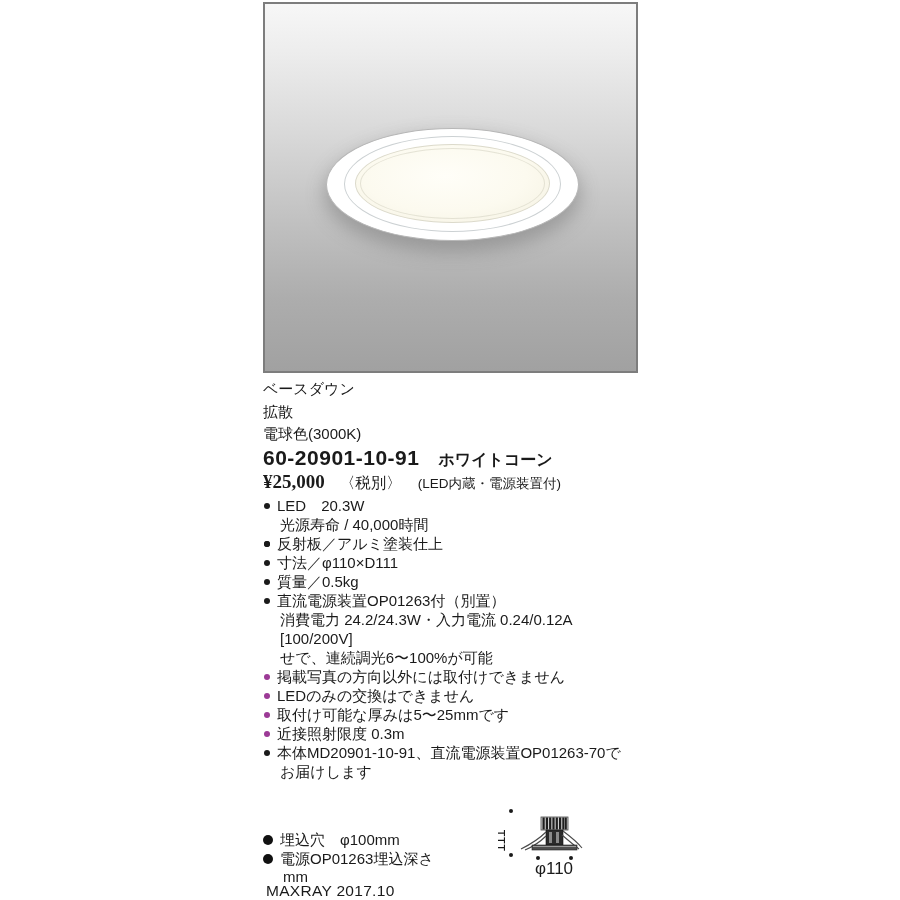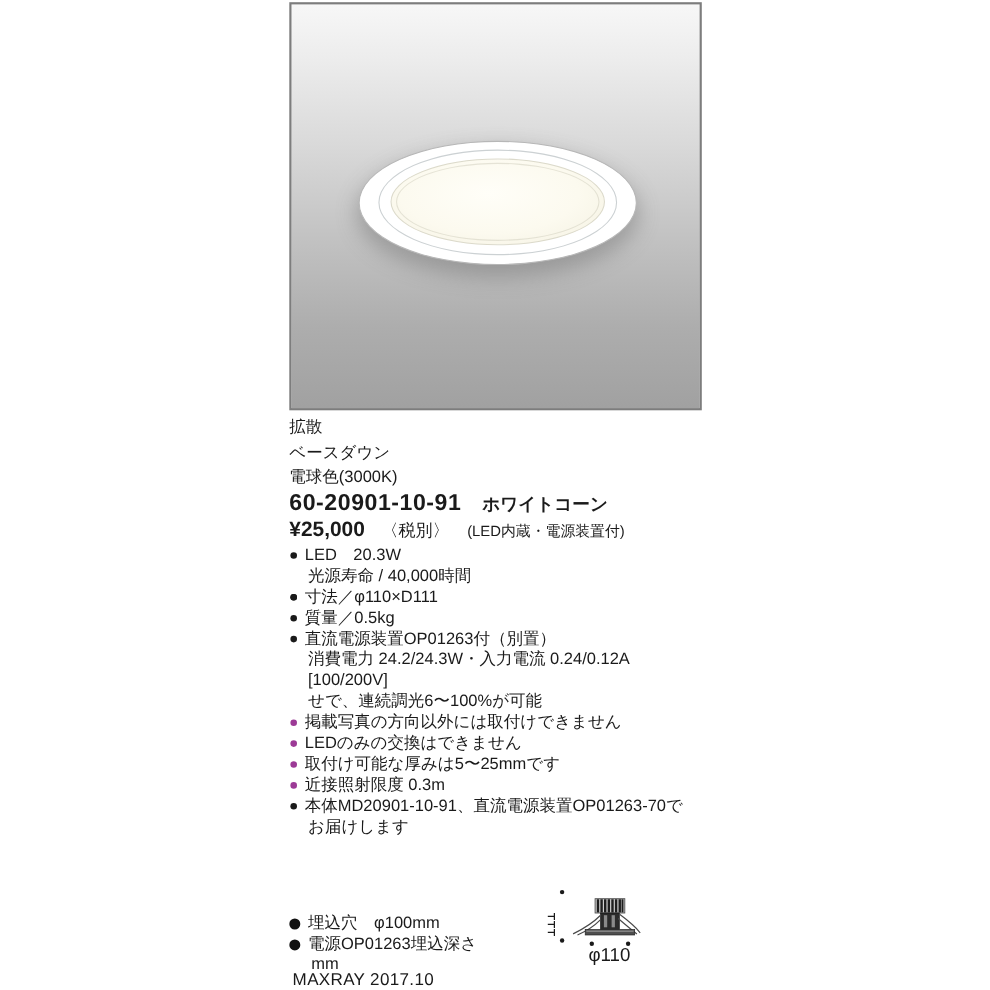--- a/index.html
+++ b/index.html
@@ -34,21 +34,21 @@
     position:absolute;left:4px;right:4px;top:3px;bottom:3px;
     border-radius:50%;border:1px solid rgba(210,208,192,0.55);
   }
   
   .col{position:absolute;left:263px;top:378px;width:400px;font-size:15px;}
   .hline{line-height:22.5px;white-space:pre-wrap;}
   .model-line{line-height:23px;white-space:nowrap;}
   .model-num{font-size:21px;font-weight:bold;letter-spacing:.5px;}
   .color-name{font-size:16px;font-weight:bold;margin-left:19px;}
   .price-line{line-height:21px;white-space:nowrap;}
-  .price{font-size:19px;font-weight:bold;}
+  .price{font-size:19px;font-weight:bold;font-family:Liberation Serif, serif;}
   .tax{font-size:15.5px;margin-left:15px;}
   .price-note{font-size:13.5px;margin-left:16px;}
   .specs{margin-top:2px;}
   .spec-line{position:relative;padding-left:14px;line-height:19px;white-space:pre-wrap;}
   .spec-line.indent{padding-left:17px;}
   .spec-line .dot{
     position:absolute;left:1px;top:7px;width:6px;height:6px;border-radius:50%;
   }
   
   .install{position:absolute;left:263px;top:831px;font-size:15px;}
@@ -68,36 +68,37 @@
 <div class="photo">
   <div class="fixture-outer">
     <div class="fixture-line"></div>
     <div class="fixture-inner">
       <div class="fixture-inner-line"></div>
     </div>
   </div>
 </div>
 
 <div class="col">
+  <div class="hline">ベースダウン</div>
   <div class="hline">拡散</div>
-  <div class="hline">ベースダウン</div>
   <div class="hline">電球色(3000K)</div>
 
   <div class="model-line">
     <span class="model-num">60-20901-10-91</span><span class="color-name">ホワイトコーン</span>
   </div>
 
   <div class="price-line">
     <span class="price">¥25,000</span><span class="tax">〈税別〉</span><span class="price-note">(LED内蔵・電源装置付)</span>
   </div>
 
   <div class="specs">
       <div class="spec-line"><span class="dot" style="background: rgb(26, 26, 26);"></span><span>LED　20.3W</span></div>
       <div class="spec-line indent"><span>光源寿命 / 40,000時間</span></div>
       <div class="spec-line"><span class="dot" style="background: rgb(26, 26, 26);"></span></div>
+      <div class="spec-line"><span class="dot" style="background: rgb(26, 26, 26);"></span><span>反射板／アルミ塗装仕上</span></div>
       <div class="spec-line"><span class="dot" style="background: rgb(26, 26, 26);"></span><span>寸法／φ110×D111</span></div>
       <div class="spec-line"><span class="dot" style="background: rgb(26, 26, 26);"></span><span>質量／0.5kg</span></div>
       <div class="spec-line"><span class="dot" style="background: rgb(26, 26, 26);"></span><span>直流電源装置OP01263付（別置）</span></div>
       <div class="spec-line indent"><span>消費電力 24.2/24.3W・入力電流 0.24/0.12A</span></div>
       <div class="spec-line indent"><span>[100/200V]</span></div>
       <div class="spec-line indent"><span>せで、連続調光6〜100%が可能</span></div>
       <div class="spec-line"><span class="dot" style="background: rgb(156, 58, 150);"></span><span>掲載写真の方向以外には取付けできません</span></div>
       <div class="spec-line"><span class="dot" style="background: rgb(156, 58, 150);"></span><span>LEDのみの交換はできません</span></div>
       <div class="spec-line"><span class="dot" style="background: rgb(156, 58, 150);"></span><span>取付け可能な厚みは5〜25mmです</span></div>
       <div class="spec-line"><span class="dot" style="background: rgb(156, 58, 150);"></span><span>近接照射限度 0.3m</span></div>

